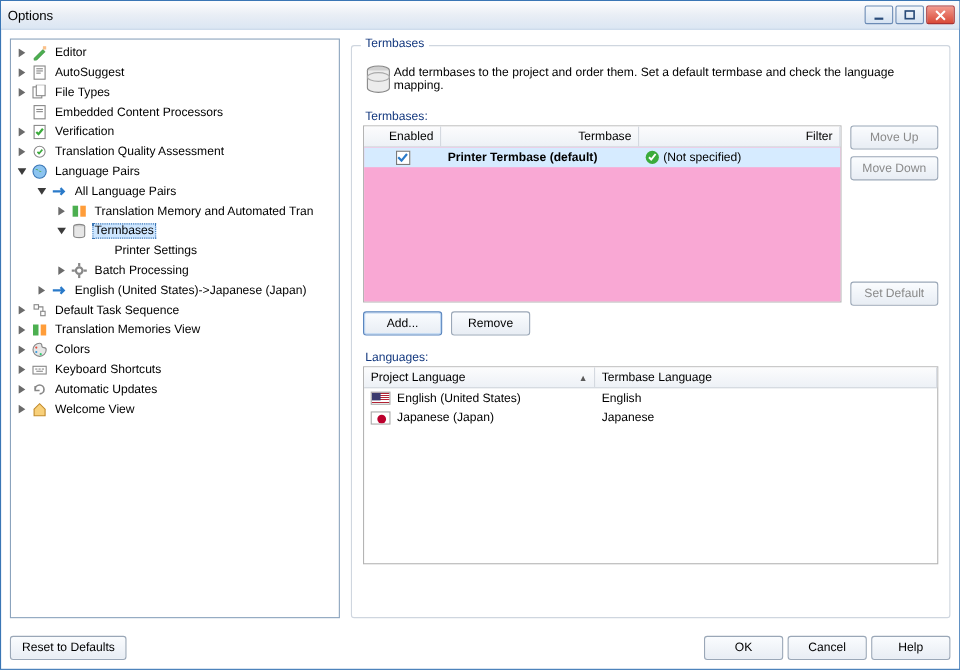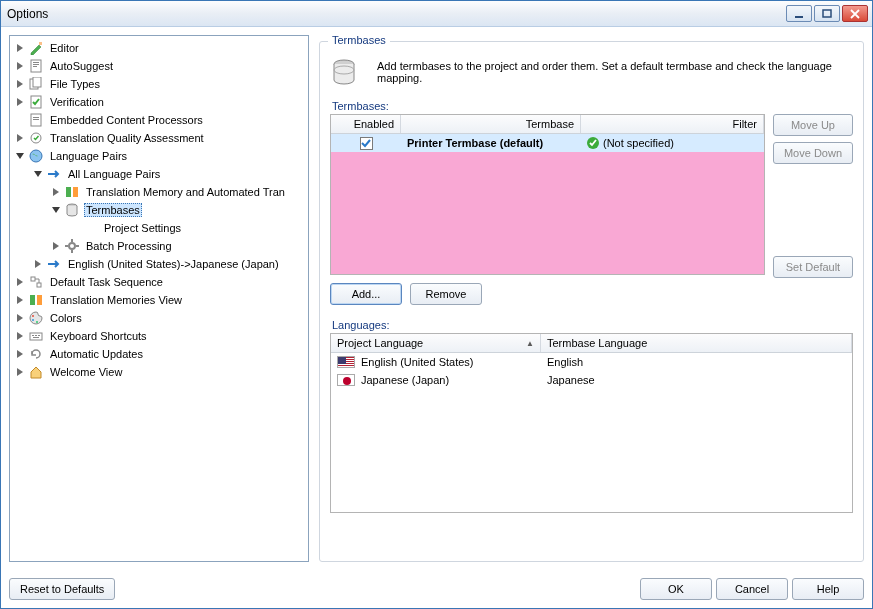--- a/index.html
+++ b/index.html
@@ -23,21 +23,21 @@
   .ti .label { padding: 1px 2px; }
   .ti.selected .label { background: #cde6ff; border: 1px dotted #3a76b5; padding: 0 1px; }
   .d0 { padding-left: 4px; }
   .d1 { padding-left: 22px; }
   .d2 { padding-left: 40px; text-align: right; }
   .d3 { padding-left: 58px; }
   .content { flex: 1; display: flex; flex-direction: column; padding-left: 10px; min-width: 0; }
   .group { border: 1px solid #cfd6df; border-radius: 3px; padding: 10px 10px; position: relative; margin-top: 6px; }
   .group.main { flex: 1; display:flex; flex-direction:column; min-height: 0; }
   .group-title { position: absolute; top: -8px; left: 8px; background: #fff; padding: 0 4px; color: #14397f; }
-  .desc-row { display: flex; align-items: center; gap: 19px; margin: 6px 0 10px; }
+  .desc-row { display: flex; align-items: center; gap: 0; margin: 6px 0 10px; }
   .desc-row .bigicon { width: 28px; height: 28px; }
   .desc-row .bigicon svg { width: 28px; height: 28px; }
   .sub { color:#000; }
   .subgroup-label { color: #14397f; margin: 4px 0 2px 2px; }
   .tbtable { border: 1px solid #b4b4b4; text-align: right; }
   .thead { display:flex; background: linear-gradient(#fcfcfd,#edf1f6); border-bottom:1px solid #cdd3da; }
   .thcell { padding: 3px 6px; border-right: 1px solid #d4d9e0; }
   .col-en { width: 70px; }
   .col-tb { width: 180px; }
   .col-ft { flex: 1; }
@@ -147,45 +147,45 @@
                 <svg viewBox="0 0 14 14">
                   <rect x="1" y="2" width="8" height="10" fill="#fff" stroke="#888"></rect>
                   <rect x="4" y="0" width="8" height="10" fill="#fff" stroke="#888"></rect>
                 </svg>
               </span>
               <span class="label">File Types</span>
             </div>
           </li>
         <li>
             <div class="ti d0">
-              <span class="tw">
-                <svg viewBox="0 0 8 8">
-                  <path d="M1 0 L7 4 L1 8 Z" fill="#6b6b6b"></path>
-                </svg>
-              </span>
-              <span class="ticon">
-                <svg viewBox="0 0 14 14">
-                  <rect x="2" y="1" width="10" height="12" fill="#fff" stroke="#888"></rect>
-                  <path d="M4 7 L6 9 L10 4" stroke="#3bab3b" stroke-width="2" fill="none"></path>
-                </svg>
-              </span>
-              <span class="label">Verification</span>
-            </div>
-          </li>
-        <li>
-            <div class="ti d0">
               <span class="tw" style="visibility:hidden"></span>
               <span class="ticon">
                 <svg viewBox="0 0 14 14">
                   <rect x="2" y="1" width="10" height="12" fill="#fff" stroke="#888"></rect>
                   <rect x="4" y="4" width="6" height="1" fill="#888"></rect>
                   <rect x="4" y="6" width="6" height="1" fill="#888"></rect>
                 </svg>
               </span>
               <span class="label">Embedded Content Processors</span>
+            </div>
+          </li>
+        <li>
+            <div class="ti d0">
+              <span class="tw">
+                <svg viewBox="0 0 8 8">
+                  <path d="M1 0 L7 4 L1 8 Z" fill="#6b6b6b"></path>
+                </svg>
+              </span>
+              <span class="ticon">
+                <svg viewBox="0 0 14 14">
+                  <rect x="2" y="1" width="10" height="12" fill="#fff" stroke="#888"></rect>
+                  <path d="M4 7 L6 9 L10 4" stroke="#3bab3b" stroke-width="2" fill="none"></path>
+                </svg>
+              </span>
+              <span class="label">Verification</span>
             </div>
           </li>
         <li>
             <div class="ti d0">
               <span class="tw">
                 <svg viewBox="0 0 8 8">
                   <path d="M1 0 L7 4 L1 8 Z" fill="#6b6b6b"></path>
                 </svg>
               </span>
               <span class="ticon">
@@ -257,21 +257,21 @@
                           <path d="M2 3 L2 11 A5 2 0 0 0 12 11 L12 3" fill="#e6e6e6" stroke="#888"></path>
                         </svg>
                       </span>
                       <span class="label">Termbases</span>
                     </div>
                   <ul>
                     <li>
                         <div class="ti d3">
                           <span class="tw" style="visibility:hidden"></span>
                           <span class="ticon" style="visibility:hidden"></span>
-                          <span class="label">Project Settings</span>
+                          <span class="label">Printer Settings</span>
                         </div>
                       </li>
                   </ul>
                 </li>
                 <li>
                     <div class="ti d2">
                       <span class="tw">
                         <svg viewBox="0 0 8 8">
                           <path d="M1 0 L7 4 L1 8 Z" fill="#6b6b6b"></path>
                         </svg>

